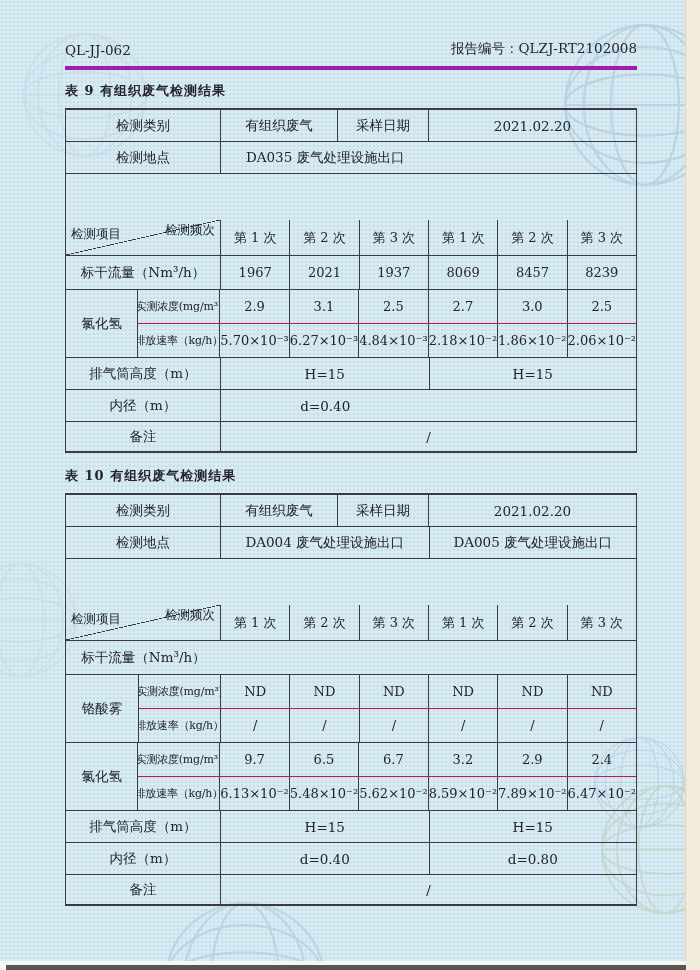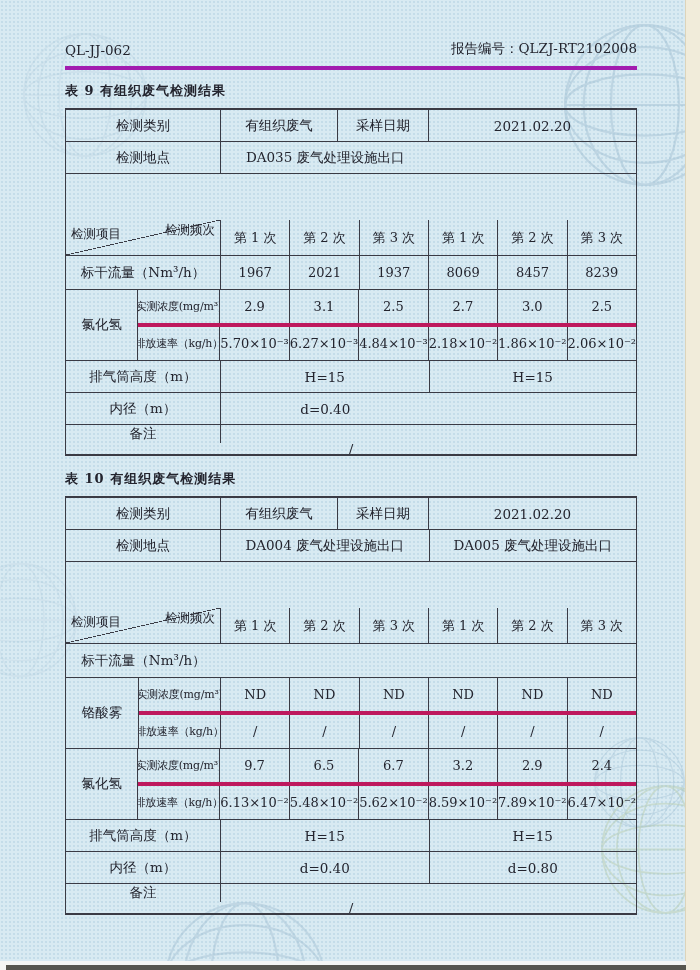--- a/index.html
+++ b/index.html
@@ -19,35 +19,35 @@
   .strip-bottom-light{position:absolute;left:0;bottom:0;width:686px;height:9px;background:#f4f6f4;z-index:2;}
   .strip-bottom-dark{position:absolute;left:6px;bottom:0;width:680px;height:5px;background:#56564f;z-index:3;}
   .content{position:absolute;left:65px;top:40px;width:572px;z-index:4;}
 
   .topbar{display:flex;justify-content:space-between;align-items:flex-end;
     border-bottom:4px solid #a21caf;padding-bottom:8px;font-size:13.5px;}
   .tbl-title{font-weight:bold;font-size:13px;margin:12px 0 8px 0;letter-spacing:1px;}
 
   .tbl{border:1px solid #3a3b45;border-top-width:2px;border-bottom-width:2px;background:transparent;}
   .row{display:flex;border-bottom:1px solid #3a3b45;align-items:stretch;}
-  .row:last-child{border-bottom:none;flex-direction:column;}
+  .row:last-child{border-bottom:none;}
   .c{border-right:1px solid #3a3b45;display:flex;align-items:center;justify-content:center;
      text-align:left;font-size:13.5px;box-sizing:border-box;white-space:nowrap;overflow:hidden;}
   .c:last-child{border-right:none;}
   .w155{width:155px;} .w117{width:117px;} .w91{width:91px;}
   .w73{width:73px;} .w82{width:82px;} .half{width:208.5px;} .fill{flex:1;}
   .hA{height:31px;} .hHead{height:35px;margin-top:46px;} .hB{height:33px;} .hR{height:29px;}
 
   .vals{display:flex;flex:1;}
   .vals > div{flex:1 1 0;border-right:1px solid #3a3b45;display:flex;align-items:center;
     justify-content:center;font-size:13px;white-space:nowrap;overflow:hidden;}
   .vals > div:last-child{border-right:none;}
 
   .pair-right{flex:1;display:flex;flex-direction:column;}
-  .subrow{display:flex;height:33px;border-bottom:4px solid #be185d;}
+  .subrow{display:flex;height:33px;border-bottom:1px solid #be185d;}
   .subrow:last-child{border-bottom:none;}
   .sublabel{font-size:11px;letter-spacing:-0.2px;}
 
   .diag{position:relative;
     background:linear-gradient(to bottom right, transparent 49.4%, #3a3b45 49.4%, #3a3b45 50.6%, transparent 50.6%);}
   .diag .dtop{position:absolute;top:2px;right:5px;font-size:12.5px;}
   .diag .dbot{position:absolute;bottom:12px;left:5px;font-size:12.5px;}
 
   .footer{text-align:center;margin-top:70px;font-size:13.5px;letter-spacing:2px;}
 </style>

